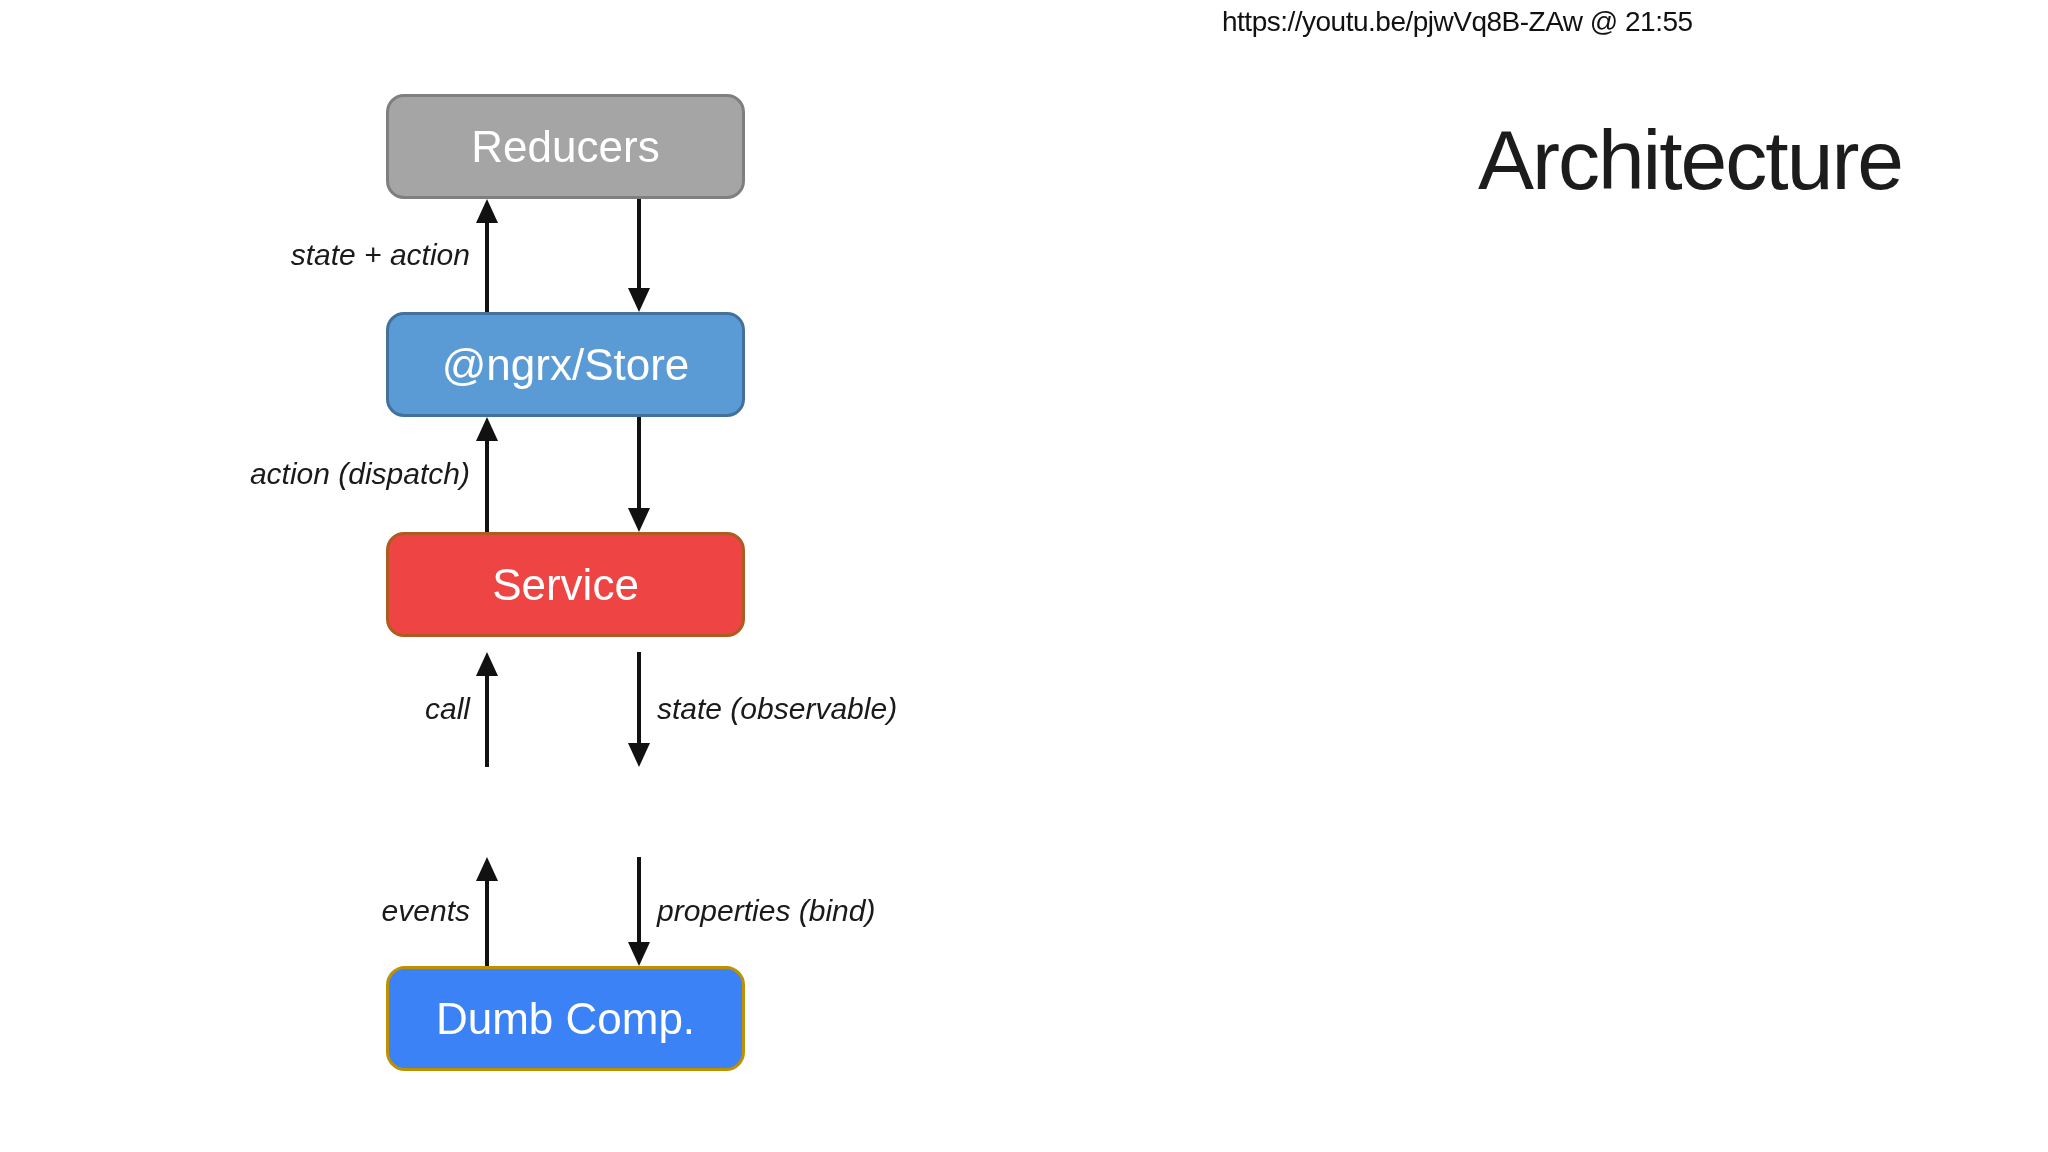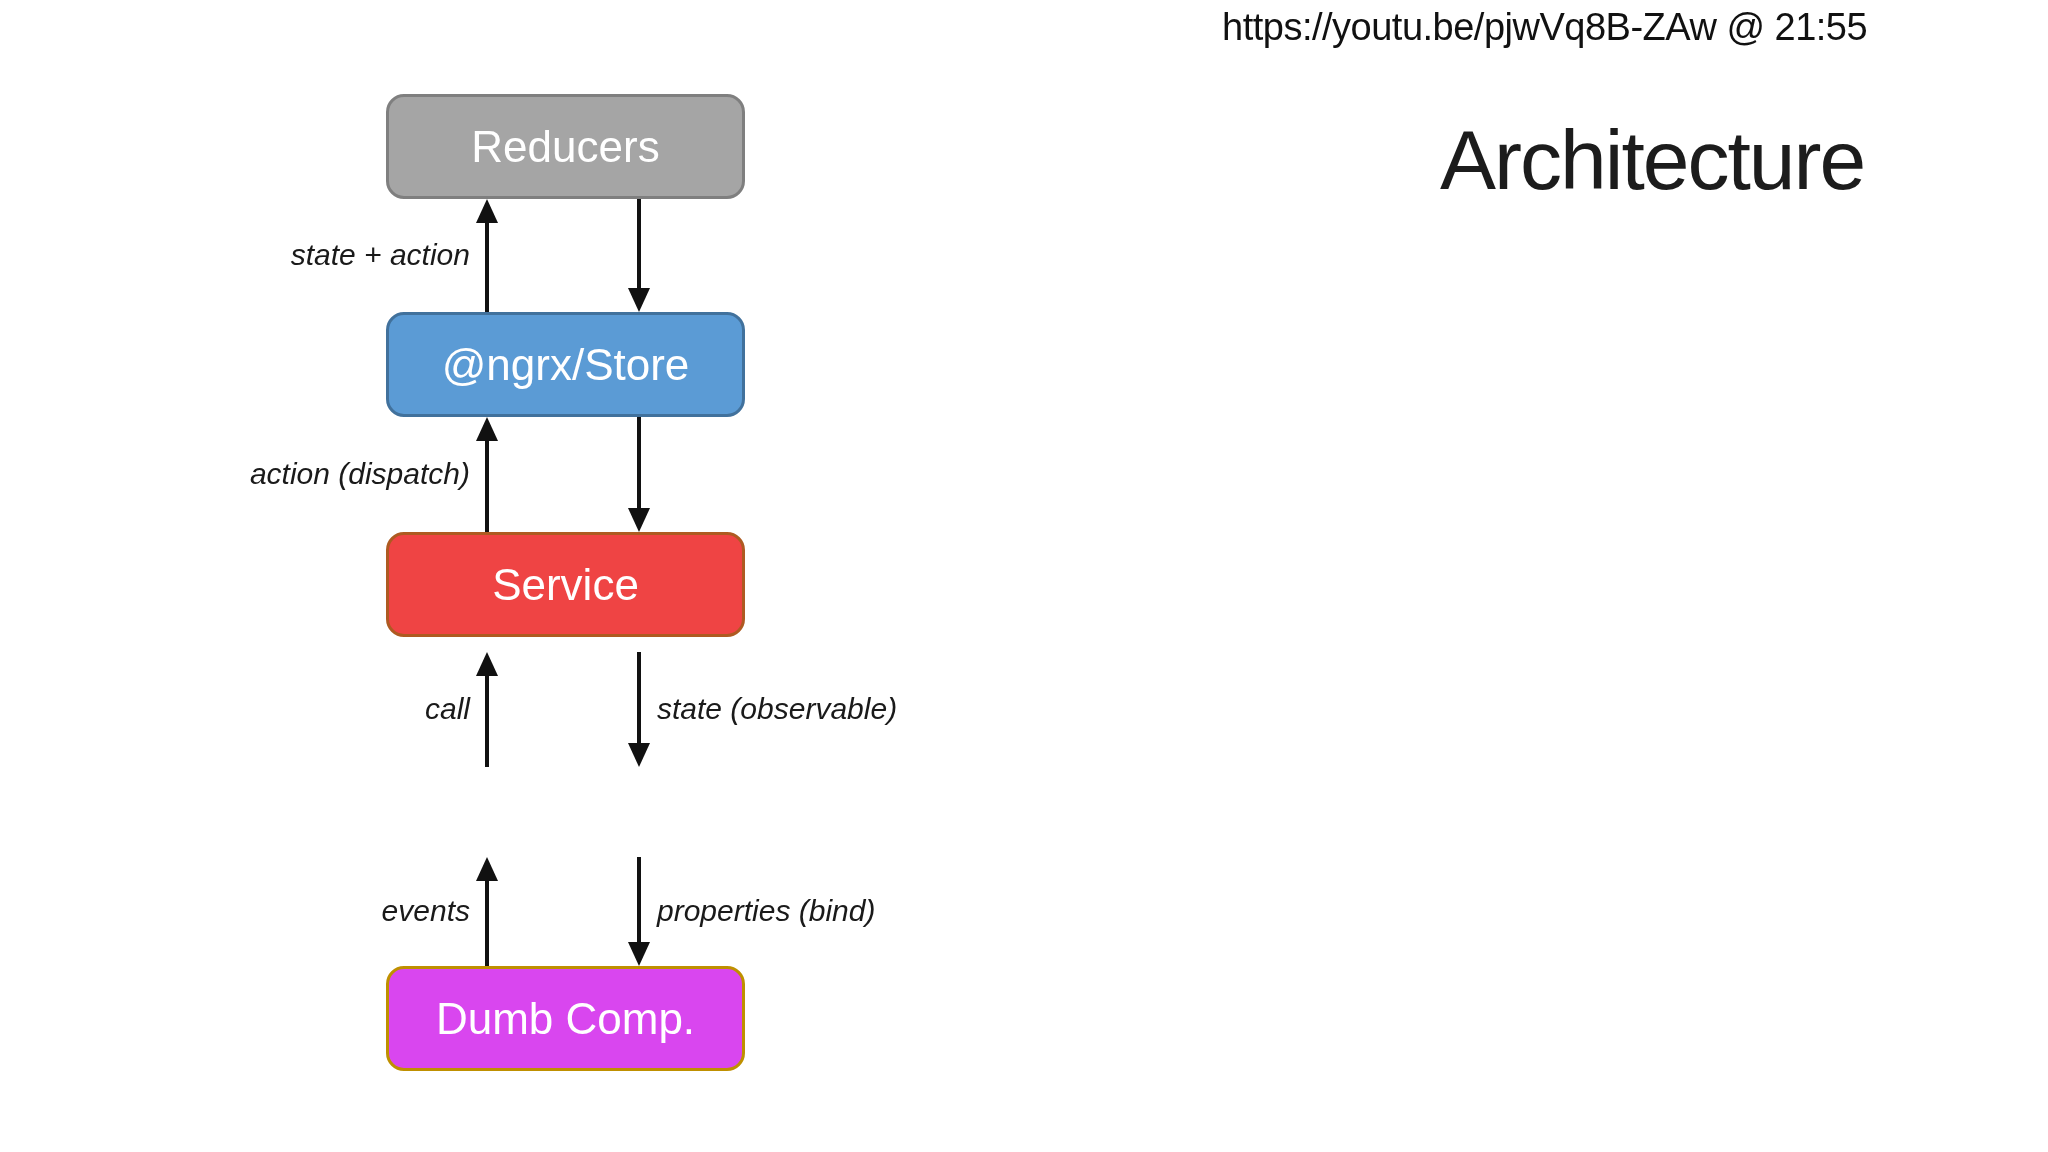--- a/index.html
+++ b/index.html
@@ -5,27 +5,27 @@
   html,body{margin:0;padding:0;background:#ffffff;}
   .canvas{
     position:relative;
     width:2048px;height:1152px;
     background:#ffffff;
     overflow:hidden;
     font-family:"Liberation Sans", sans-serif;
   }
   .url-note{
     position:absolute;left:1222px;top:6px;
-    font-size:38px;color:#111111;
+    font-size:28px;color:#111111;
     letter-spacing:-0.5px;
     white-space:nowrap;
   }
   .slide-title{
     position:absolute;left:1440px;top:112px;width:500px;
-    text-align:left;
+    text-align:center;
     font-size:84px;font-weight:300;color:#1c1c1c;
     letter-spacing:-2px;
     white-space:nowrap;
   }
   .diagram{position:absolute;left:0;top:0;width:2048px;height:1152px;}
   .node{
     position:absolute;left:386px;width:353px;height:99px;
     border:3px solid #000;
     border-radius:18px;
     display:flex;align-items:center;justify-content:center;
@@ -84,21 +84,21 @@
 
     <div class="node n0" style="background: rgb(165, 165, 165); border-color: rgb(127, 127, 127);">
       <span>Reducers</span>
     </div>
     <div class="node n1" style="background: rgb(91, 155, 213); border-color: rgb(65, 113, 156);">
       <span>@ngrx/Store</span>
     </div>
     <div class="node n2" style="background: #ef4444; border-color: rgb(174, 90, 33);">
       <span>Service</span>
     </div>
-    <div class="node n4" style="background: #d946ef; border-color: rgb(191, 144, 0);">
+    <div class="node n4" style="background: #3b82f6; border-color: rgb(191, 144, 0); border-radius: 19px;">
       <span>Dumb Comp.</span>
     </div>
 
     <div class="gap g0">
       <div class="up-line"></div>
       <div class="up-head"></div>
       <div class="down-line"></div>
       <div class="down-head"></div>
       <div class="label-left">state + action</div>
     </div>

